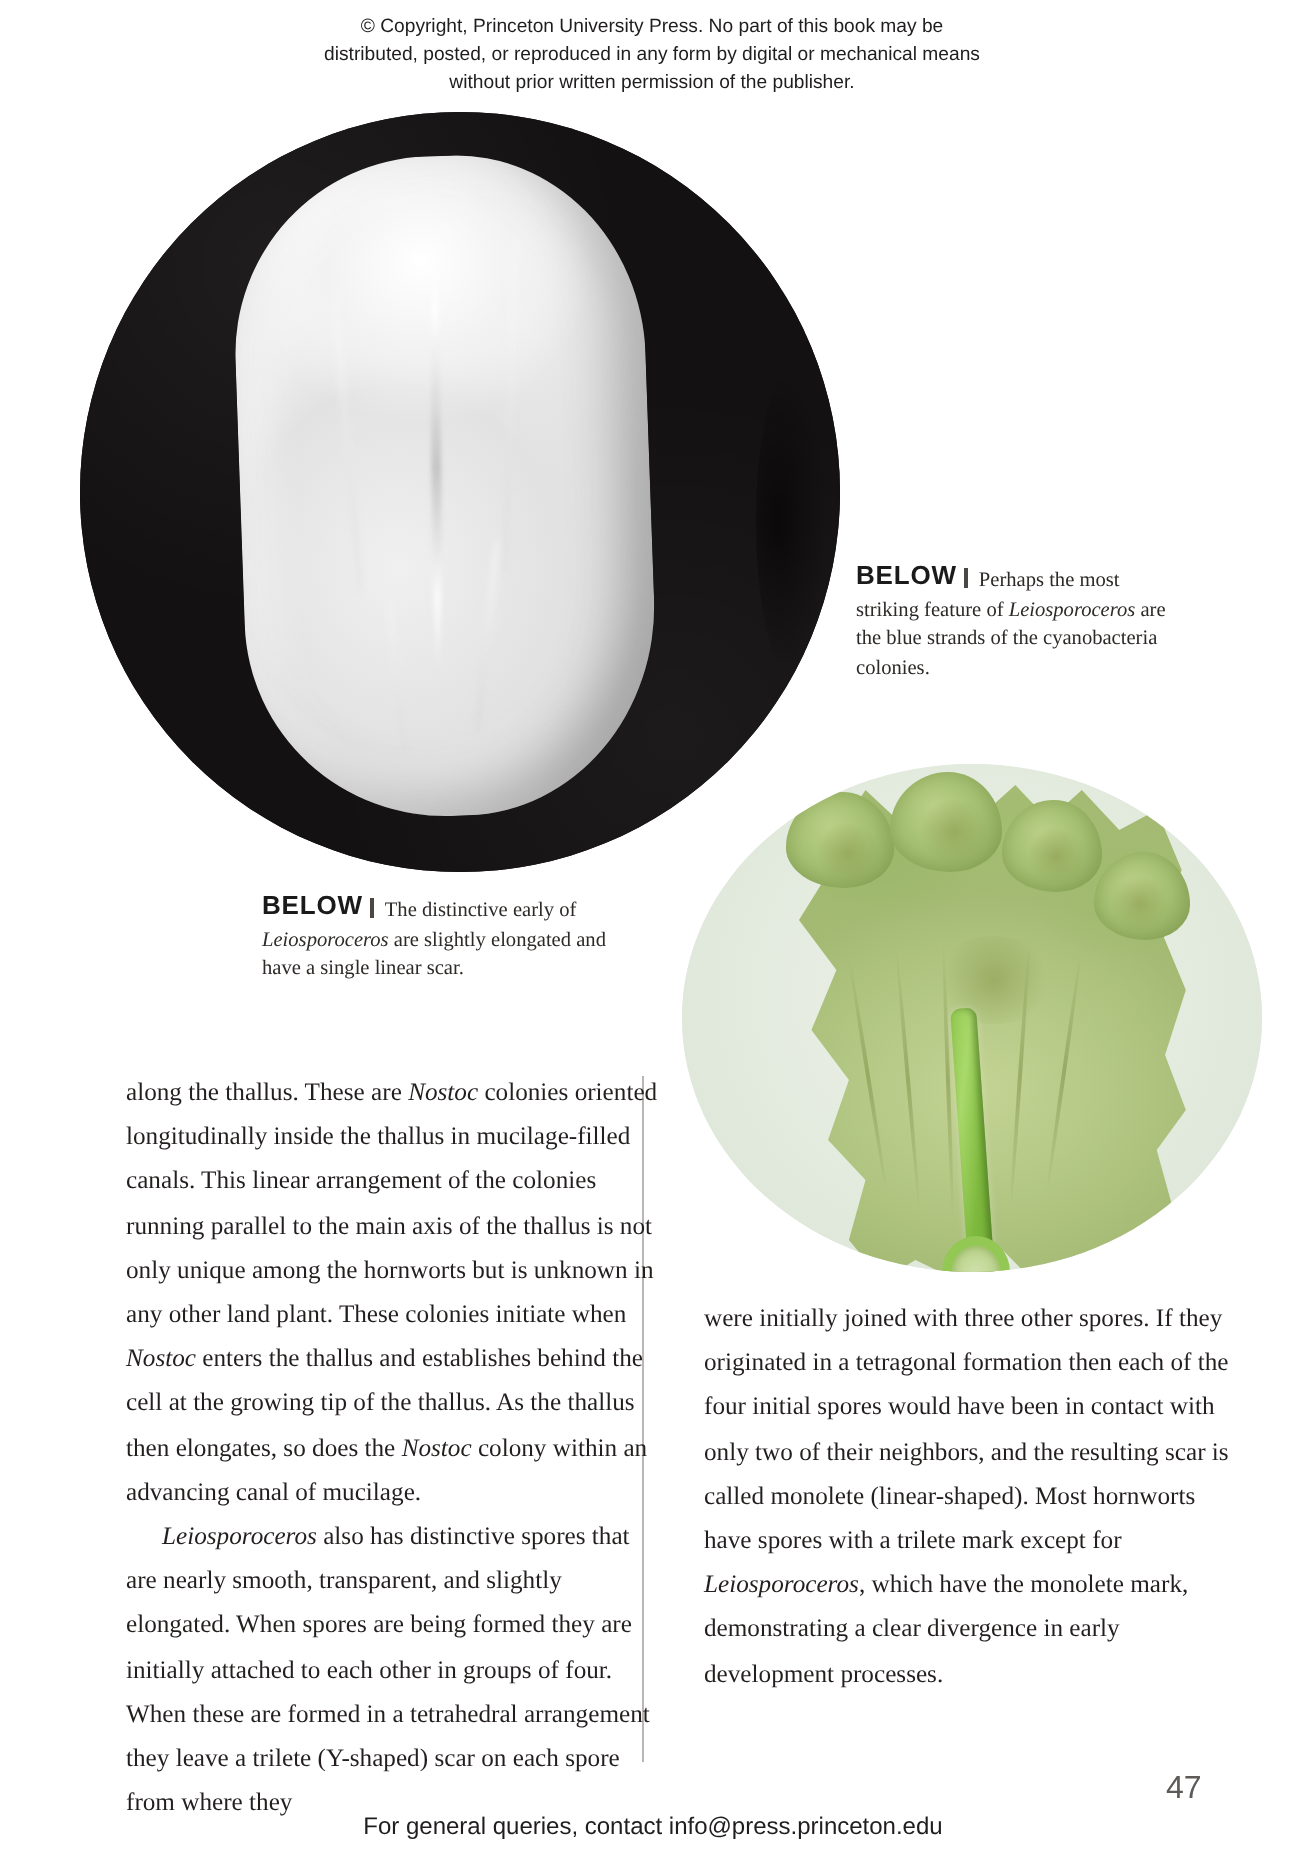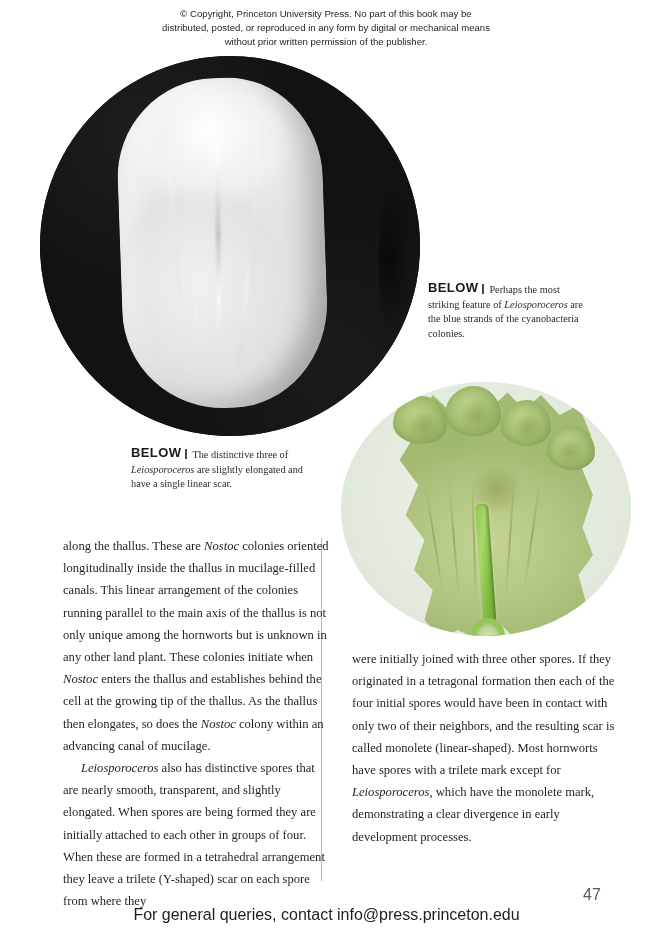--- a/index.html
+++ b/index.html
@@ -248,21 +248,21 @@
     font-size: 16px;
     color: #5d5a58;
   }
   .footer-query {
     position: absolute;
     left: 0;
     top: 906px;
     width: 653px;
     text-align: center;
     font-family: "Liberation Sans", sans-serif;
-    font-size: 16px;
+    font-size: 12px;
     color: #201d1e;
   }
 </style>
 </head>
 <body>
 
 <div id="page">
 
   <div class="copyright">© Copyright, Princeton University Press. No part of this book may be distributed, posted, or reproduced in any form by digital or mechanical means without prior written permission of the publisher.</div>
 
@@ -275,21 +275,21 @@
       <div class="spore-ridge r3"></div>
       <div class="spore-ridge r4"></div>
     </div>
   </div>
 
   <div class="caption" id="caption-below">
     <span class="lbl">BELOW</span><span class="bar"></span><span>Perhaps the most striking feature of </span><span class="sp">Leiosporoceros</span><span> are the blue strands of the cyanobacteria colonies.</span>
   </div>
 
   <div class="caption" id="caption-above">
-    <span class="lbl">BELOW</span><span class="bar"></span><span>The distinctive three of </span><span class="sp">Leiosporoceros</span><span> are slightly elongated and have a single linear scar.</span>
+    <span class="lbl">BELOW</span><span class="bar"></span><span>The distinctive early of </span><span class="sp">Leiosporoceros</span><span> are slightly elongated and have a single linear scar.</span>
   </div>
 
   <div class="thallus-photo">
     <div class="bg"></div>
     <div class="thallus-body"></div>
     <div class="lobe" style="left:52px;  top:14px;  width:54px; height:48px;"></div>
     <div class="lobe" style="left:104px; top:4px;   width:56px; height:50px;"></div>
     <div class="lobe" style="left:160px; top:18px;  width:50px; height:46px;"></div>
     <div class="lobe" style="left:206px; top:44px;  width:48px; height:44px;"></div>
     <div class="mottle" style="left:66px;  top:30px;  width:34px; height:30px;"></div>

